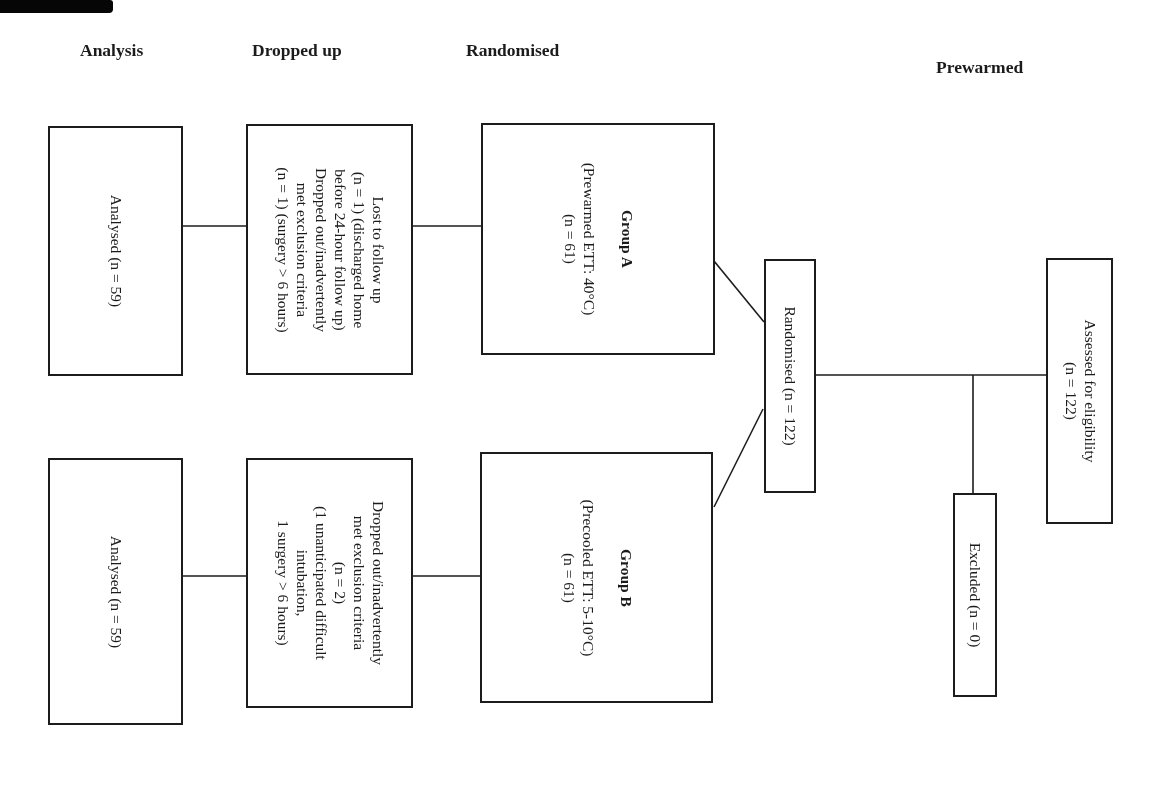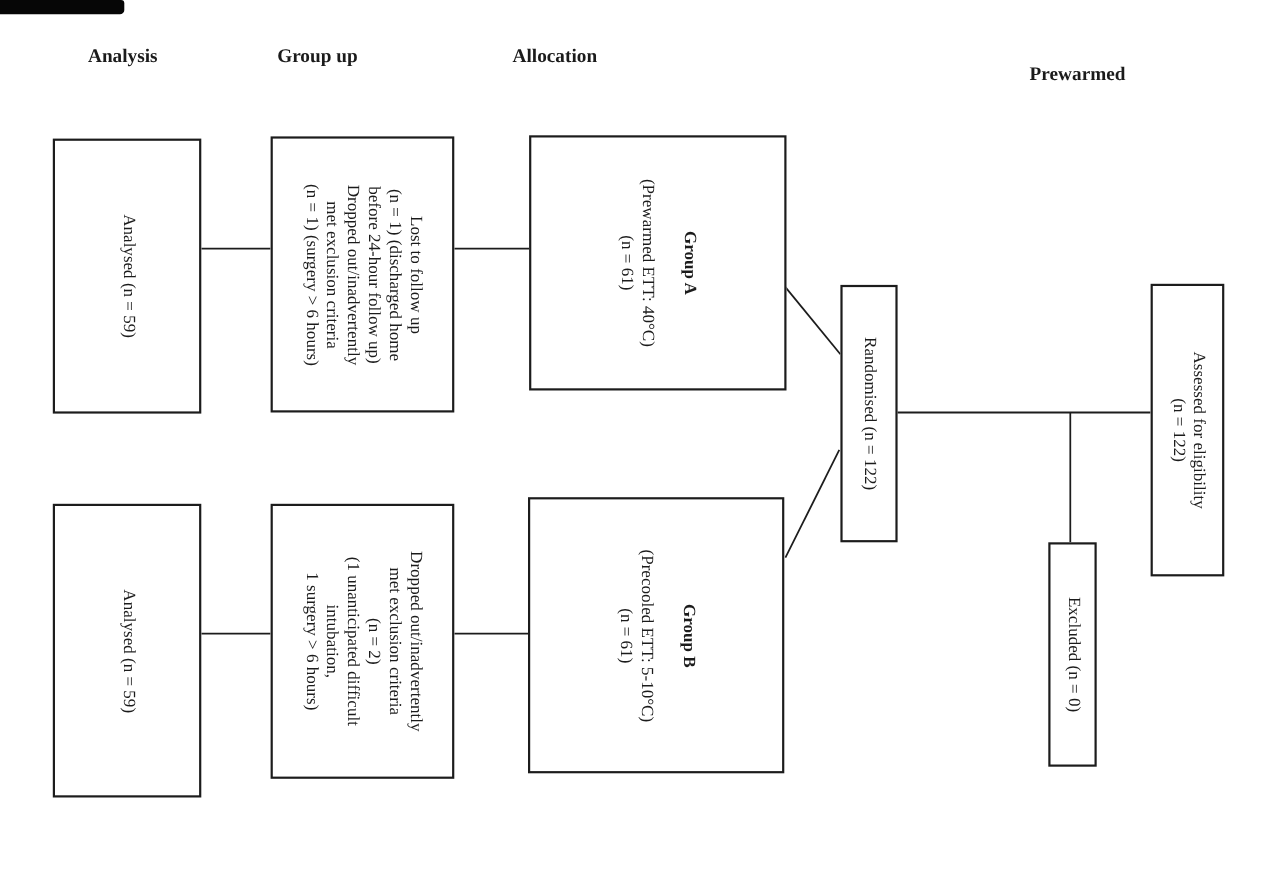--- a/index.html
+++ b/index.html
@@ -47,22 +47,22 @@
   }
 </style>
 </head>
 <body>
 
 <div id="stage">
 
   <div class="scan-artifact"></div>
 
   <div class="col-header" style="left:80px; top:40px;">Analysis</div>
-  <div class="col-header" style="left:252px; top:40px;">Group up</div>
-  <div class="col-header" style="left:466px; top:40px;">Allocation</div>
+  <div class="col-header" style="left:252px; top:40px;">Dropped up</div>
+  <div class="col-header" style="left:466px; top:40px;">Randomised</div>
   <div class="col-header" style="left:936px; top:57px;">Prewarmed</div>
 
   <svg id="connectors" xmlns="http://www.w3.org/2000/svg">
     <line x1="183" y1="226" x2="246" y2="226"></line>
     <line x1="413" y1="226" x2="481" y2="226"></line>
     <line x1="183" y1="576" x2="246" y2="576"></line>
     <line x1="413" y1="576" x2="481" y2="576"></line>
     <line x1="714" y1="261" x2="764" y2="322"></line>
     <line x1="763" y1="409" x2="714" y2="507"></line>
     <line x1="812" y1="375" x2="1046" y2="375"></line>

